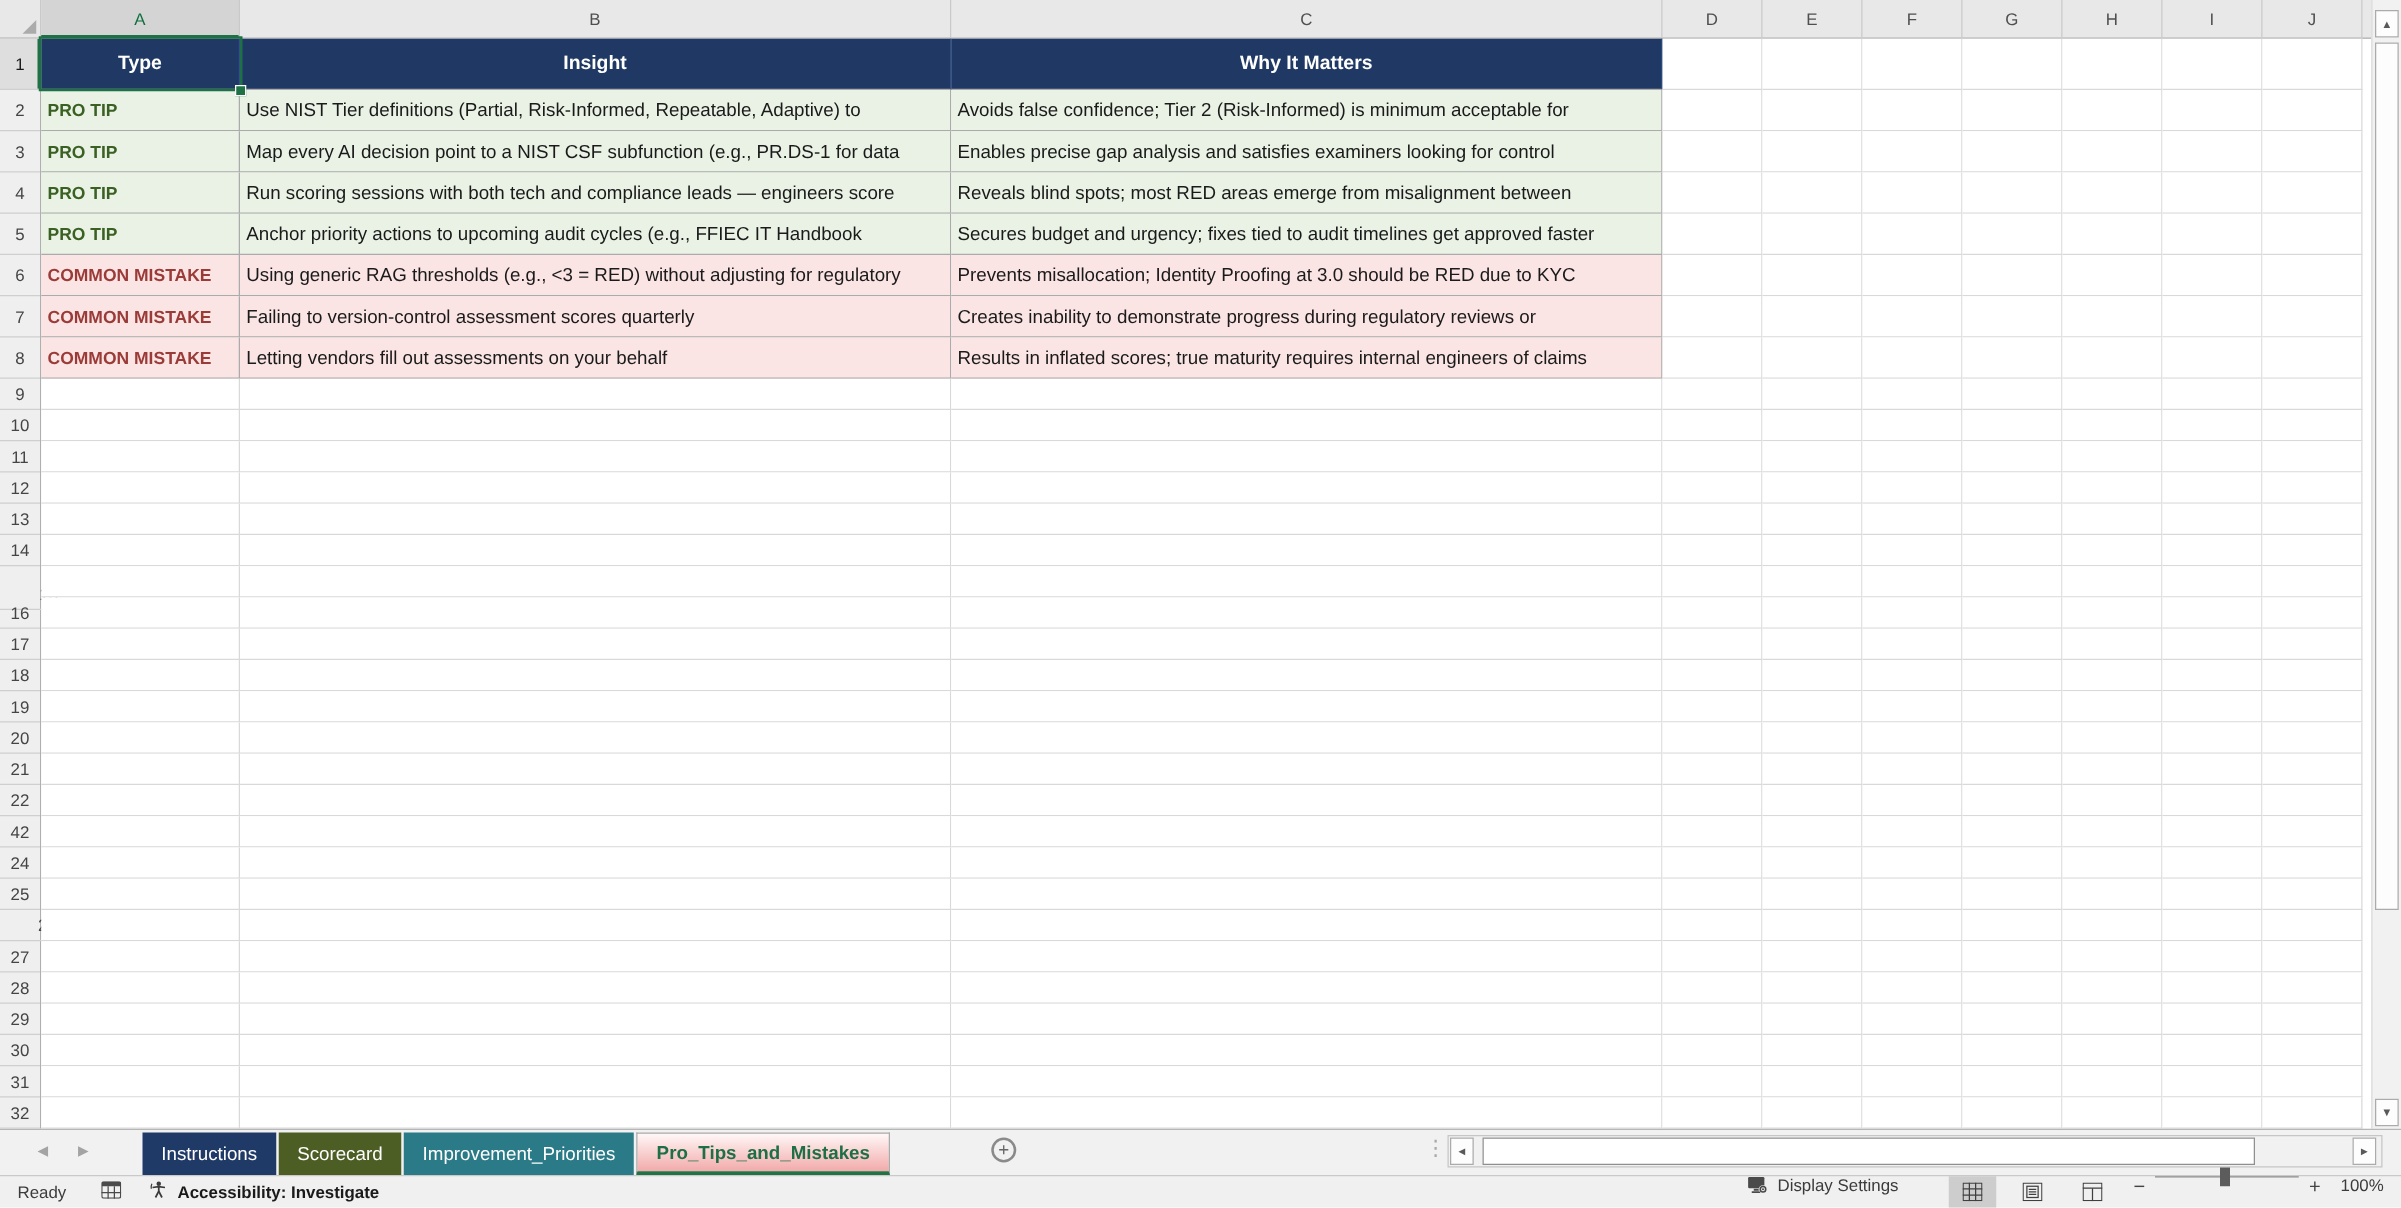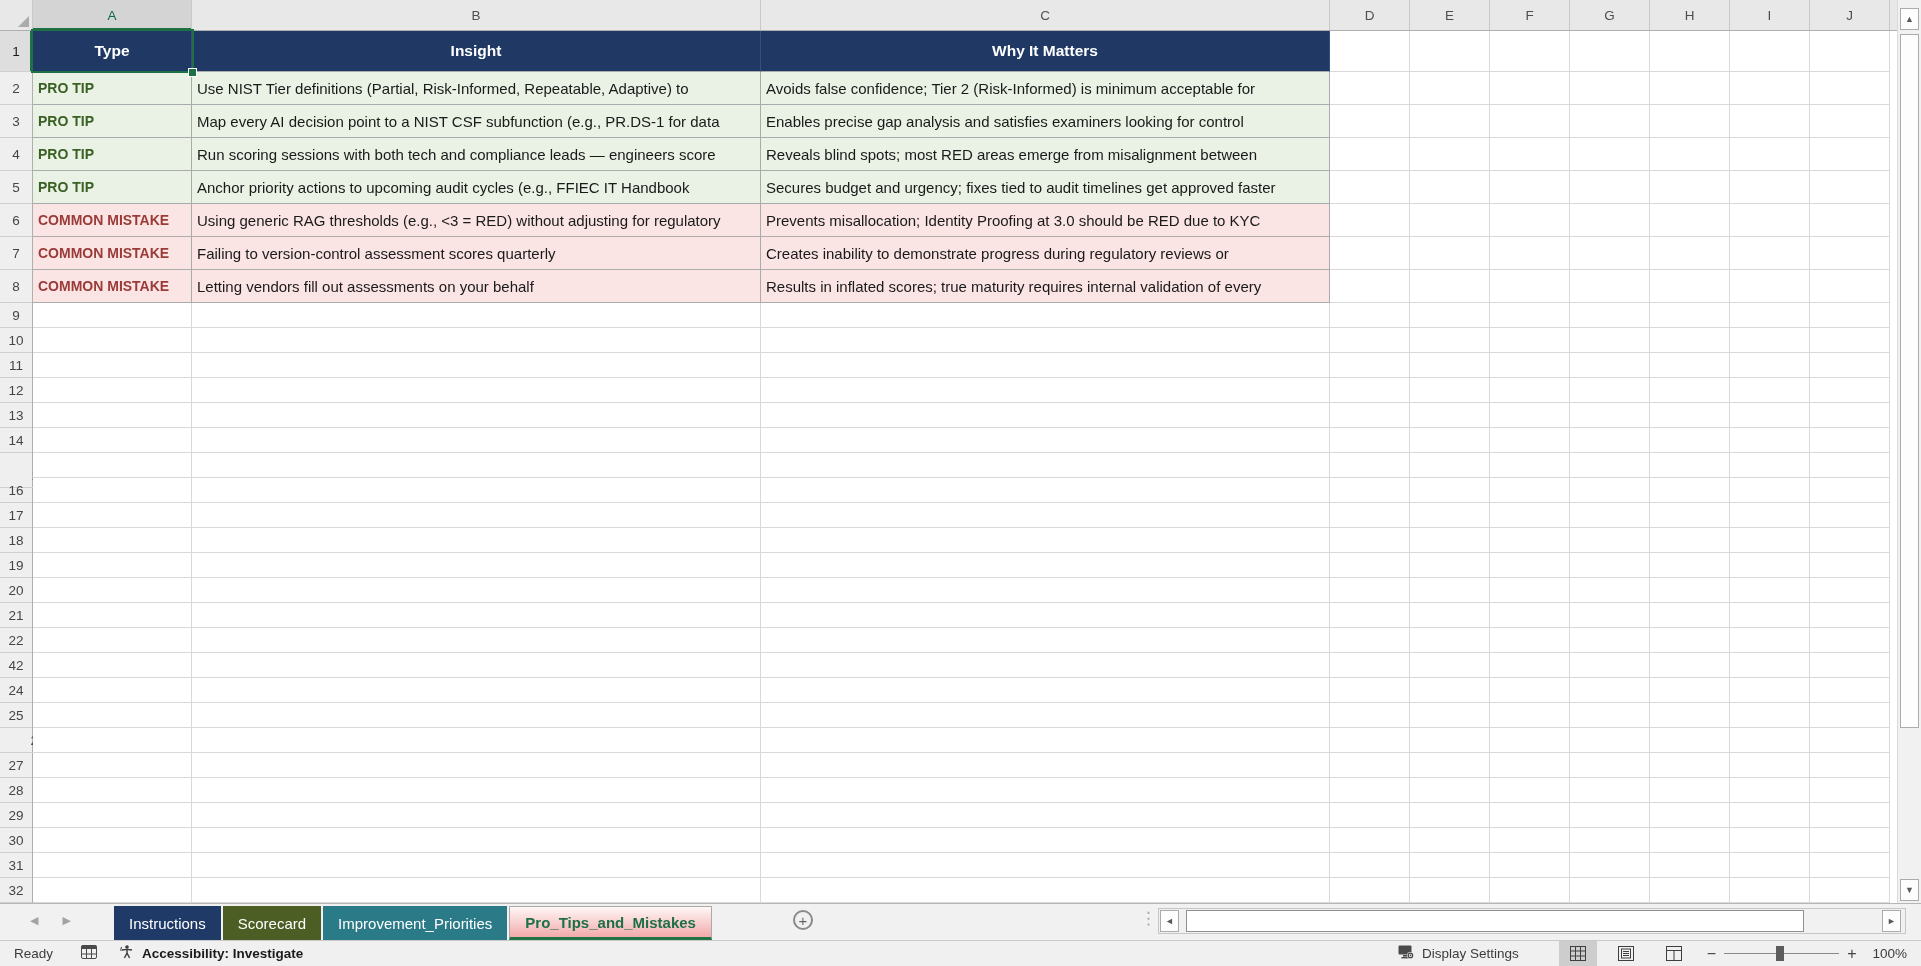--- a/index.html
+++ b/index.html
@@ -65,21 +65,21 @@
   #tab-splitter{position:absolute;left:1140px;top:908px;font-size:17px;color:#A8A8A8;}
   #hscroll{position:absolute;left:1158px;top:908px;width:748px;height:26px;background:#F1F1F1;
     border:1px solid #C6C6C6;box-sizing:border-box;}
   #hscroll .sbtn{top:1px;height:22px;}
   #hthumb{position:absolute;left:27px;top:1px;width:618px;height:22px;background:#FFFFFF;
     border:1px solid #8F8F8F;box-sizing:border-box;}
   
   #status-bar{position:absolute;left:0;top:940px;width:1921px;height:26px;background:#F0F0F0;
     border-top:1px solid #C9C9C9;box-sizing:border-box;font-size:13.5px;color:#3b3b3b;}
   #status-left{position:absolute;left:14px;top:0;height:25px;display:flex;align-items:center;}
-  #status-right{position:absolute;right:8px;top:0;height:25px;display:flex;align-items:center;}
+  #status-right{position:absolute;right:8px;top:0;height:25px;display:flex;align-items:flex-start;}
   .sb-gap{display:inline-block;}
   .viewbox{width:38px;height:25px;display:flex;align-items:center;justify-content:center;}
   .viewbox.sel{background:#CDCDCD;}
   #zoom-track{width:115px;height:1px;background:#8a8a8a;position:relative;margin:0 8px;}
   #zoom-handle{position:absolute;left:52px;top:-7px;width:8px;height:15px;background:#5c5c5c;}
   .zbtn{font-size:16px;color:#444;}
   .boldtxt{font-weight:bold;color:#1a1a1a;}
 </style>
 </head>
 <body>
@@ -201,21 +201,21 @@
     <div class="cell bordered mistake" style="left: 761px; top: 237px; width: 569px; height: 33px;">Creates inability to demonstrate progress during regulatory reviews or</div>
     <div class="cell empty" style="left: 1330px; top: 237px; width: 80px; height: 33px;"></div>
     <div class="cell empty" style="left: 1410px; top: 237px; width: 80px; height: 33px;"></div>
     <div class="cell empty" style="left: 1490px; top: 237px; width: 80px; height: 33px;"></div>
     <div class="cell empty" style="left: 1570px; top: 237px; width: 80px; height: 33px;"></div>
     <div class="cell empty" style="left: 1650px; top: 237px; width: 80px; height: 33px;"></div>
     <div class="cell empty" style="left: 1730px; top: 237px; width: 80px; height: 33px;"></div>
     <div class="cell empty" style="left: 1810px; top: 237px; width: 80px; height: 33px;"></div>
     <div class="cell bordered t-a mistake" style="left: 33px; top: 270px; width: 159px; height: 33px;">COMMON MISTAKE</div>
     <div class="cell bordered mistake" style="left: 192px; top: 270px; width: 569px; height: 33px;">Letting vendors fill out assessments on your behalf</div>
-    <div class="cell bordered mistake" style="left: 761px; top: 270px; width: 569px; height: 33px;">Results in inflated scores; true maturity requires internal validation of every</div>
+    <div class="cell bordered mistake" style="left: 761px; top: 270px; width: 569px; height: 33px;">Results in inflated scores; true maturity requires internal engineers of claims</div>
     <div class="cell empty" style="left: 1330px; top: 270px; width: 80px; height: 33px;"></div>
     <div class="cell empty" style="left: 1410px; top: 270px; width: 80px; height: 33px;"></div>
     <div class="cell empty" style="left: 1490px; top: 270px; width: 80px; height: 33px;"></div>
     <div class="cell empty" style="left: 1570px; top: 270px; width: 80px; height: 33px;"></div>
     <div class="cell empty" style="left: 1650px; top: 270px; width: 80px; height: 33px;"></div>
     <div class="cell empty" style="left: 1730px; top: 270px; width: 80px; height: 33px;"></div>
     <div class="cell empty" style="left: 1810px; top: 270px; width: 80px; height: 33px;"></div>
     <div class="cell empty" style="left: 33px; top: 303px; width: 159px; height: 25px;"></div>
     <div class="cell empty" style="left: 192px; top: 303px; width: 569px; height: 25px;"></div>
     <div class="cell empty" style="left: 761px; top: 303px; width: 569px; height: 25px;"></div>

